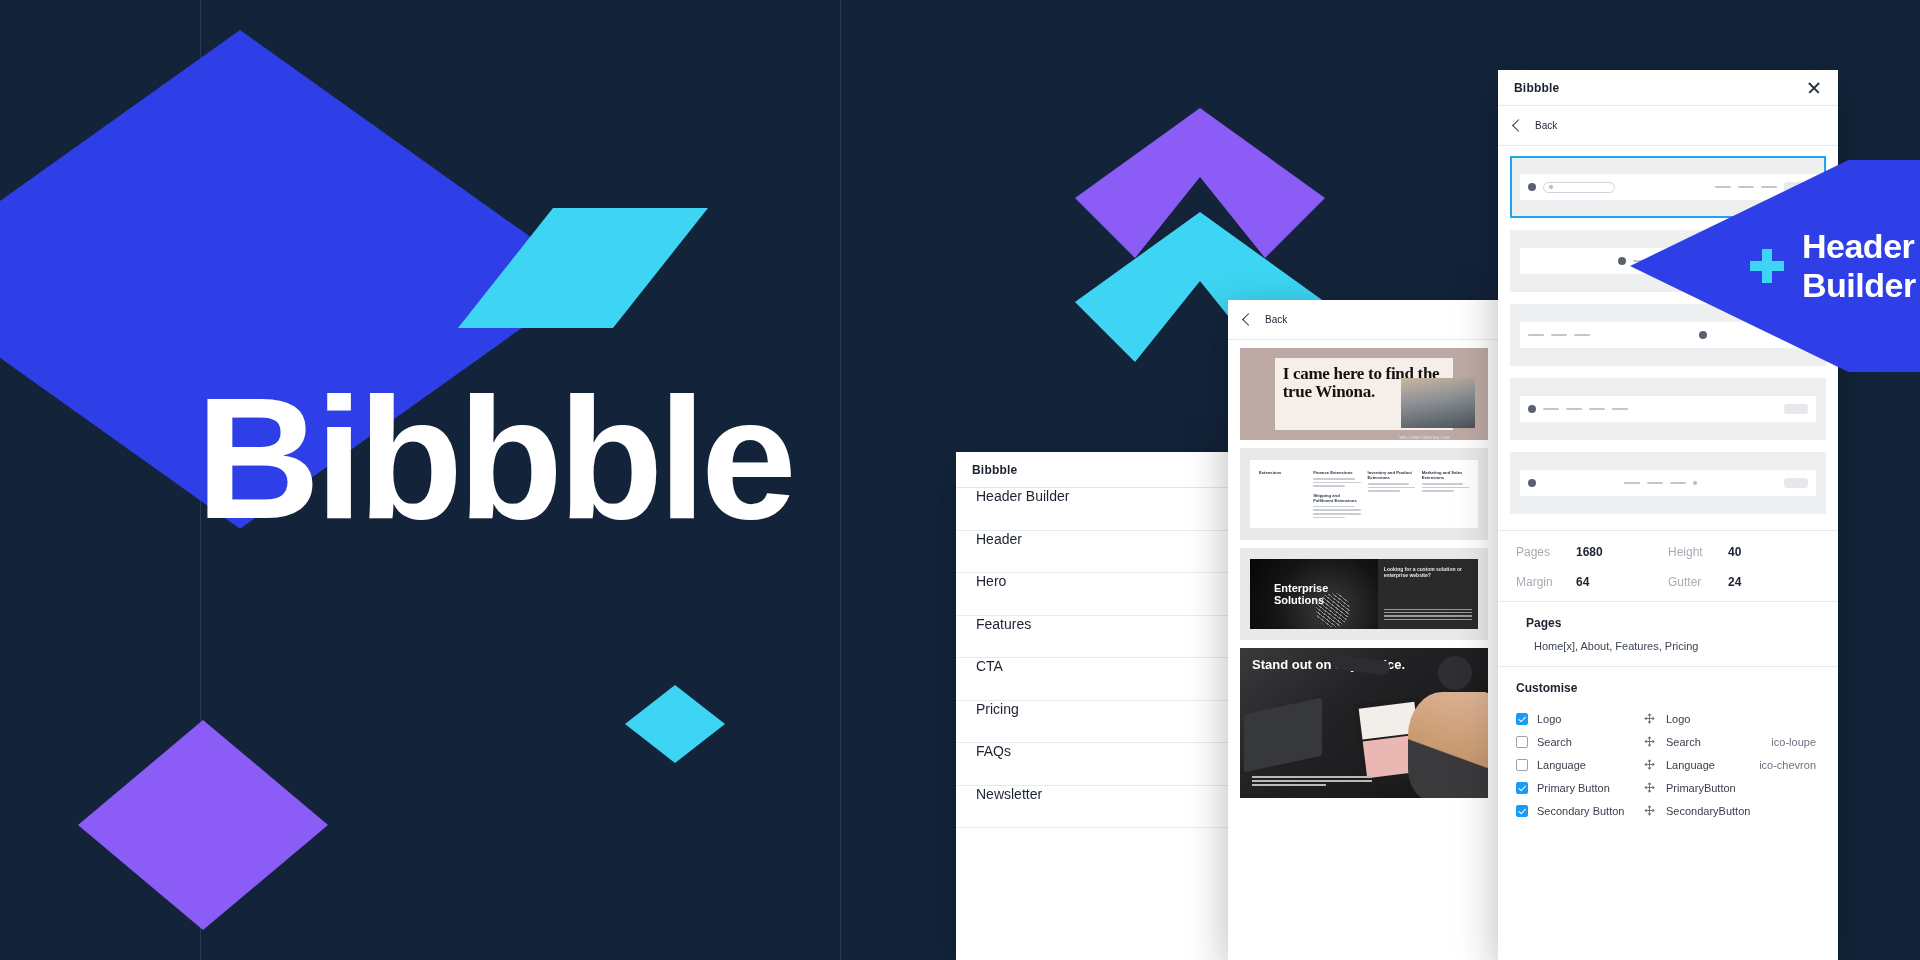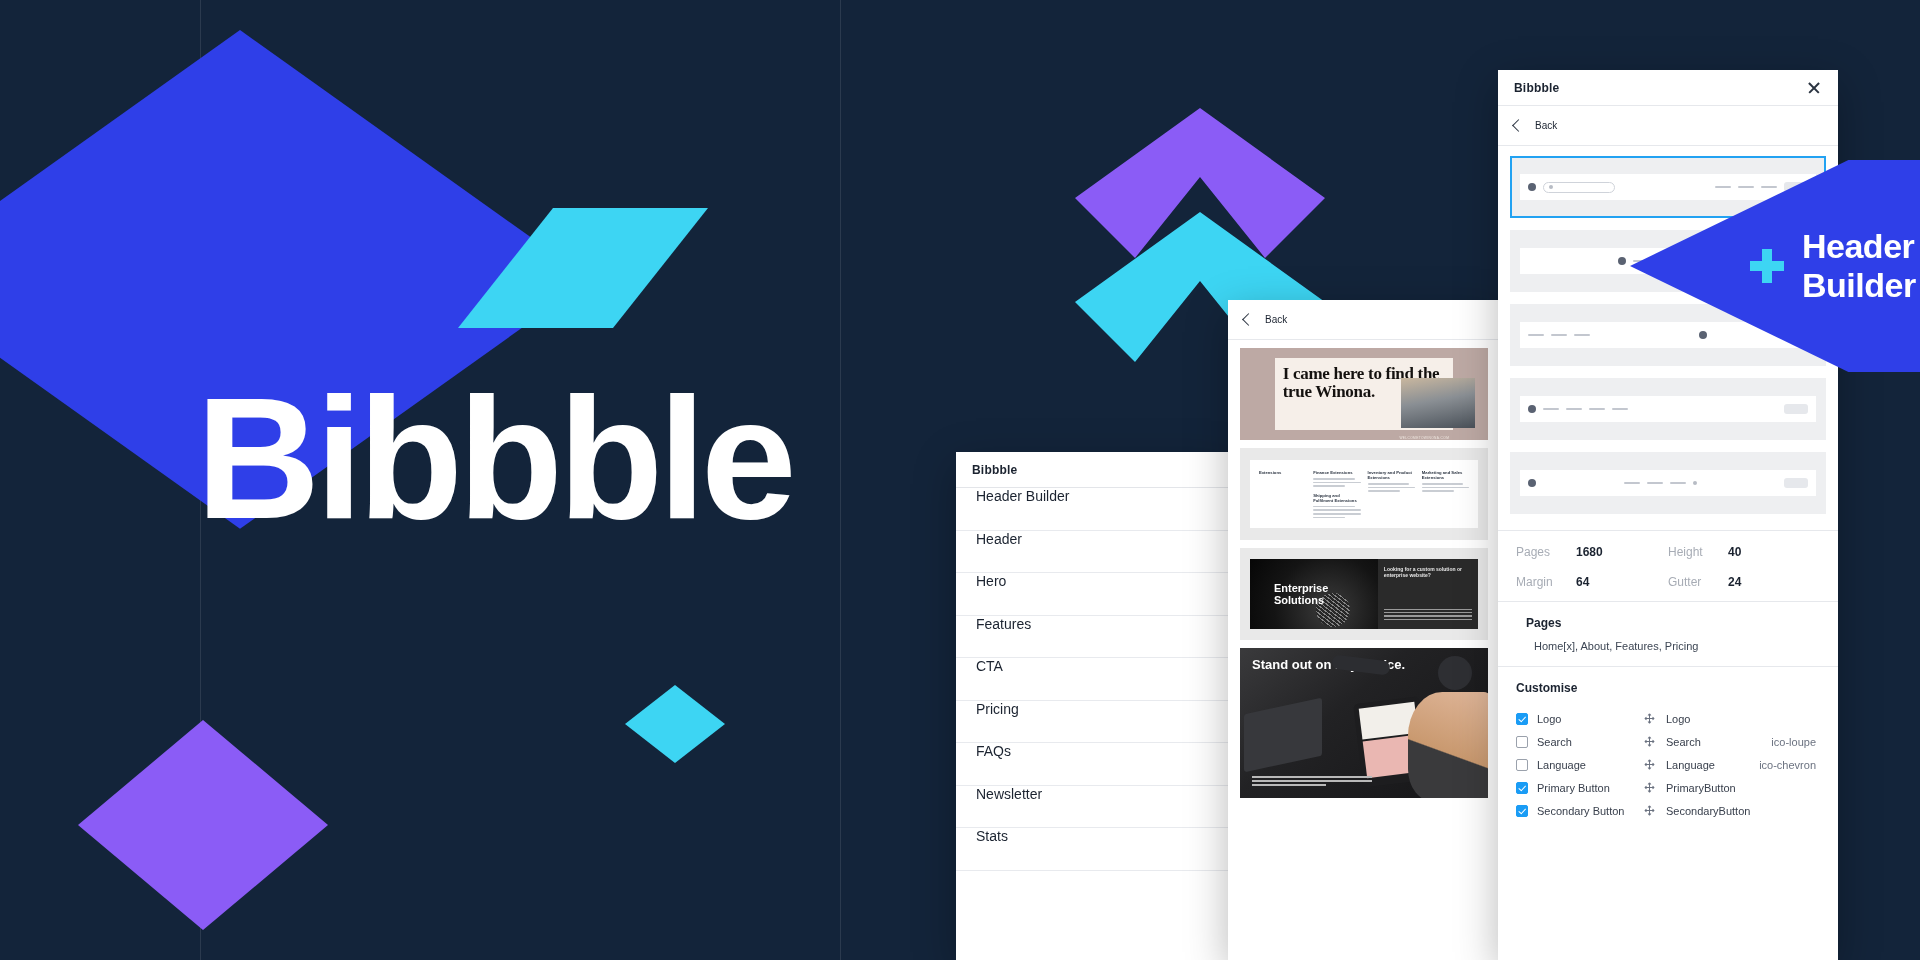--- a/index.html
+++ b/index.html
@@ -314,23 +314,20 @@
           <span>CTA</span>
         </div>
         <div class="menu-item">
           <span>Pricing</span>
         </div>
         <div class="menu-item">
           <span>FAQs</span>
         </div>
         <div class="menu-item">
           <span>Newsletter</span>
-        </div>
-        <div class="menu-item">
-          <span>Stats</span>
         </div>
       </div>
   </div>
 
   <div class="panel" id="preview-panel">
     <div class="back-bar">
       <span class="chev-left"></span>
       <span class="back-label">Back</span>
     </div>
     <div class="preview-scroll">

